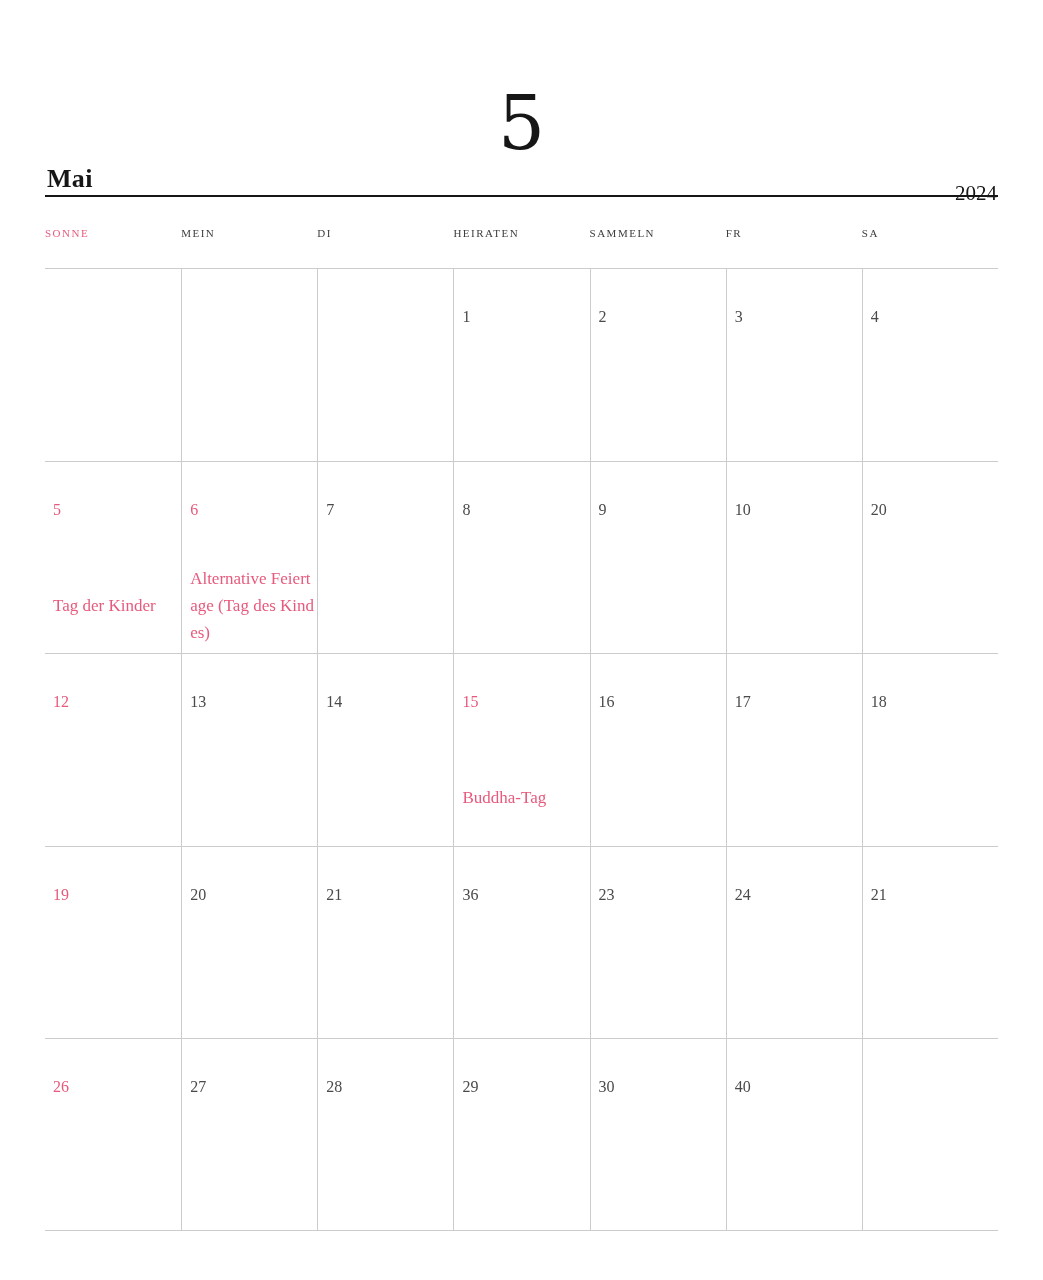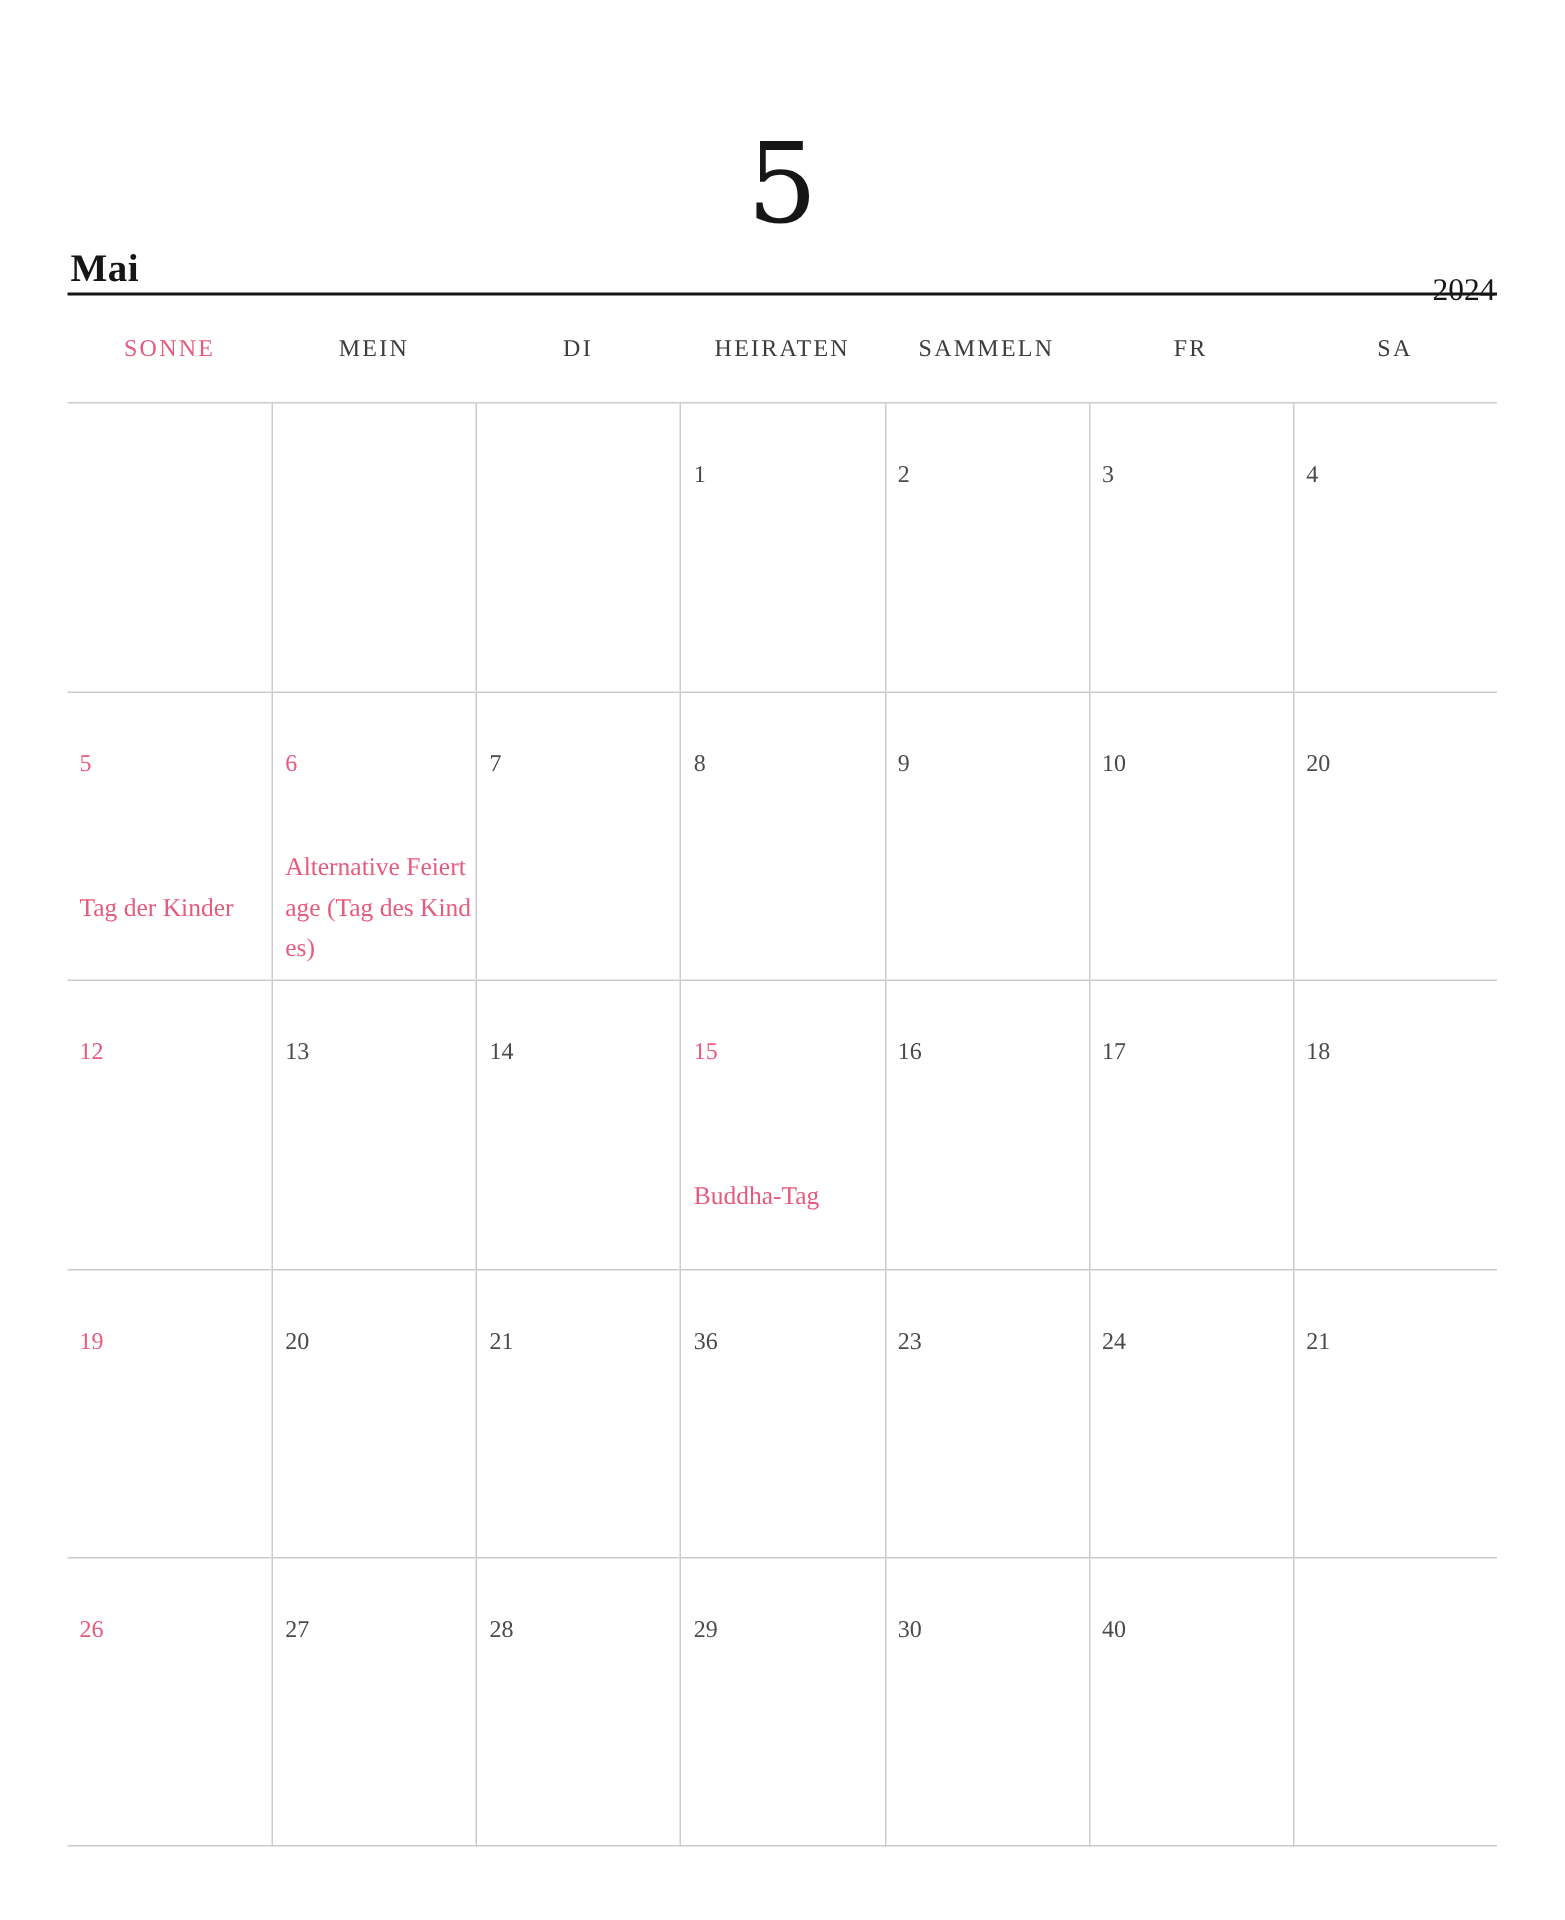--- a/index.html
+++ b/index.html
@@ -63,22 +63,22 @@
     position: absolute;
     left: 45px;
     right: 45px;
     top: 197px;
     height: 71px;
     display: grid;
     grid-template-columns: repeat(7, 1fr);
     align-items: center;
   }
   .weekday {
-    text-align: center;
-    font-size: 16px;
+    text-align: left;
+    font-size: 11px;
     letter-spacing: 1.5px;
     color: #3d3d3d;
   }
   .weekday.accent { color: var(--accent, #e75a7d); }
   
   .calendar-grid {
     position: absolute;
     left: 45px;
     right: 45px;
     top: 268px;

